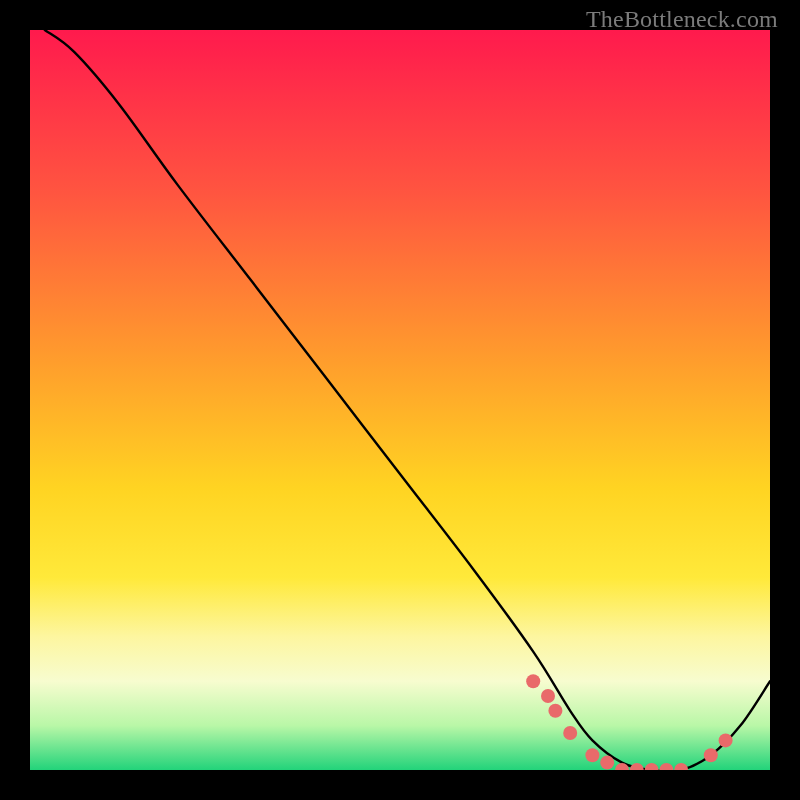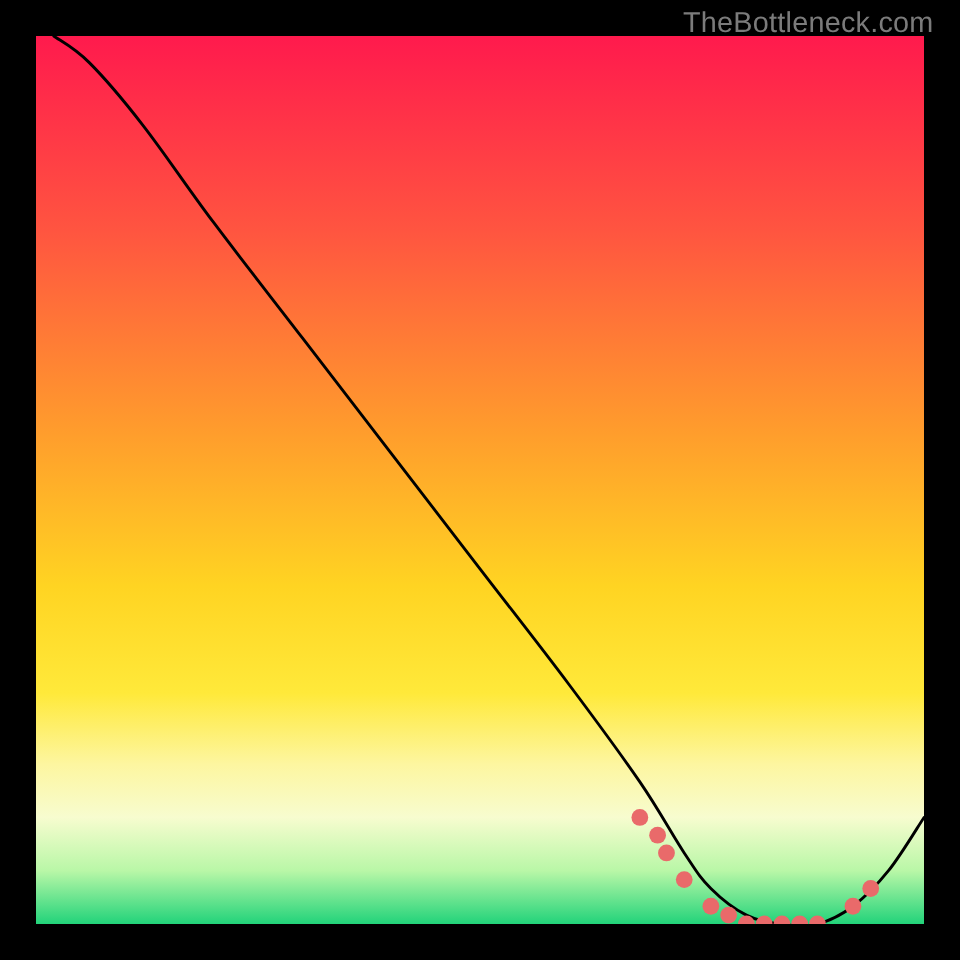--- a/index.html
+++ b/index.html
@@ -42,21 +42,21 @@
   }
   .curve-svg {
     position: absolute;
     inset: 0;
   }
   .watermark {
     position: absolute;
     top: 6px;
     right: 22px;
     color: #7b7b7b;
-    font-family: Liberation Sans, sans-serif;
+    font-family: Liberation Serif, serif;
     font-size: 24px;
     letter-spacing: 0.2px;
     user-select: none;
   }
 </style>
 </head>
 <body>
 
 <div class="stage">
   <div class="watermark">TheBottleneck.com</div>

